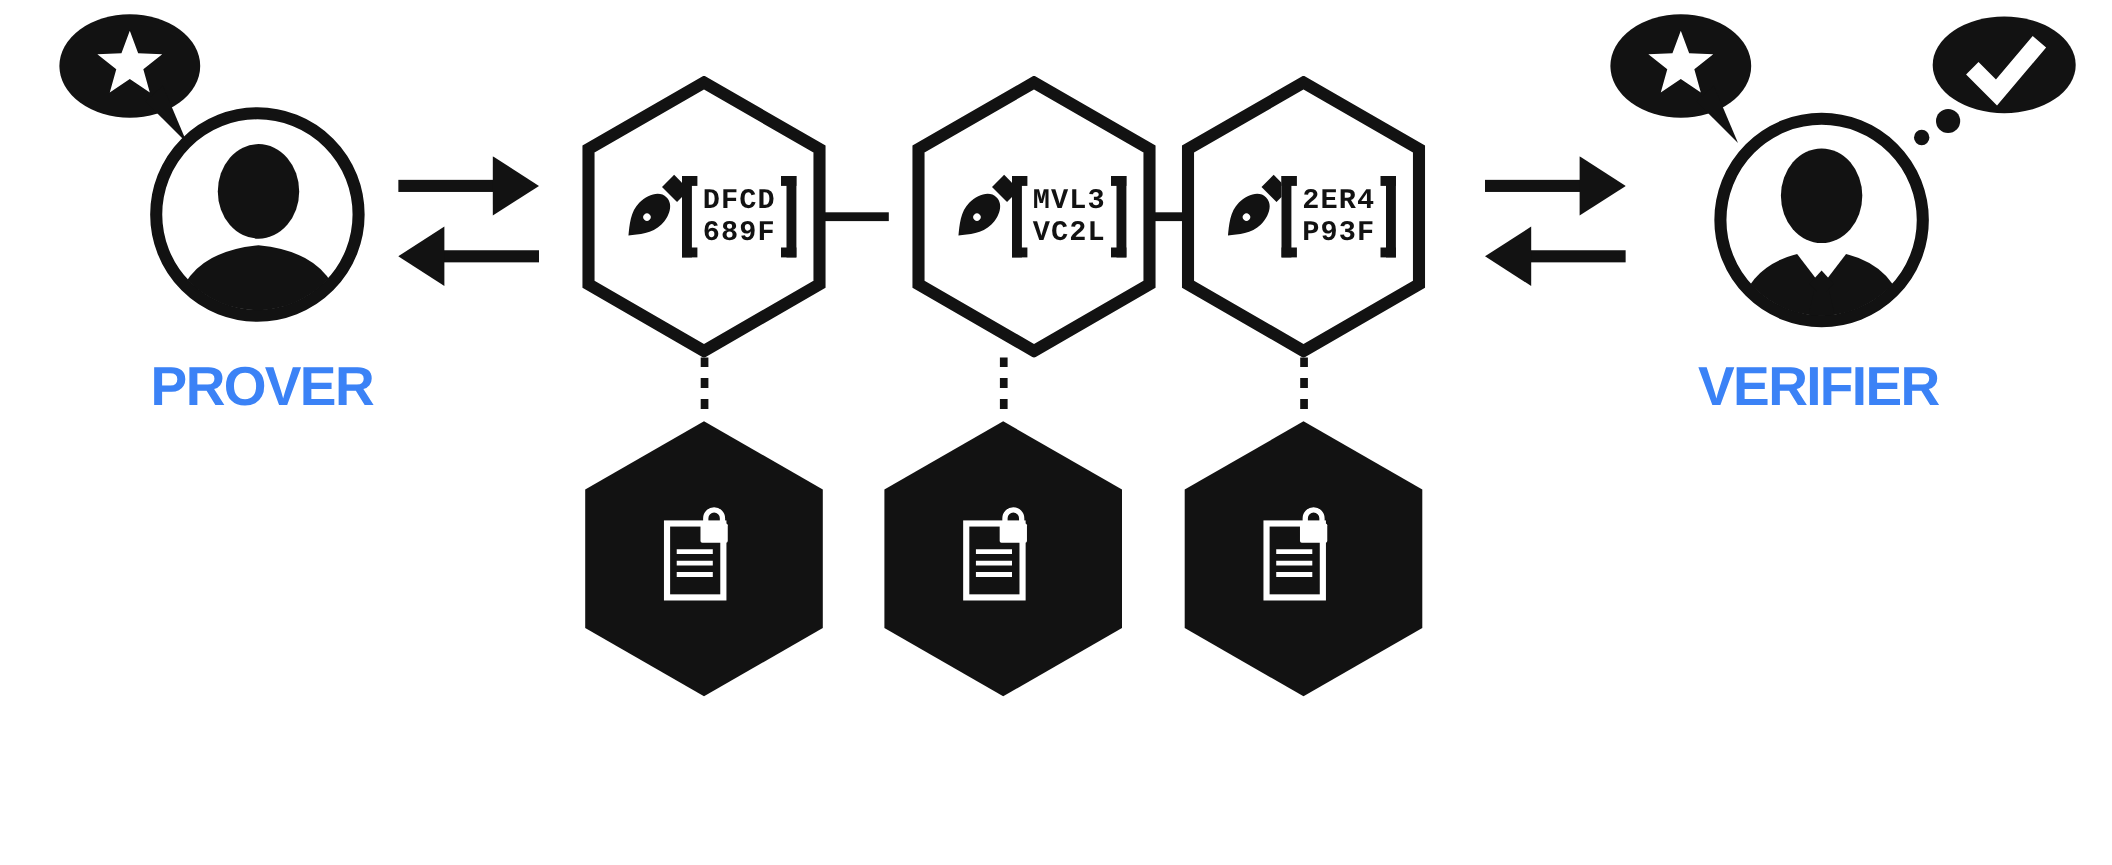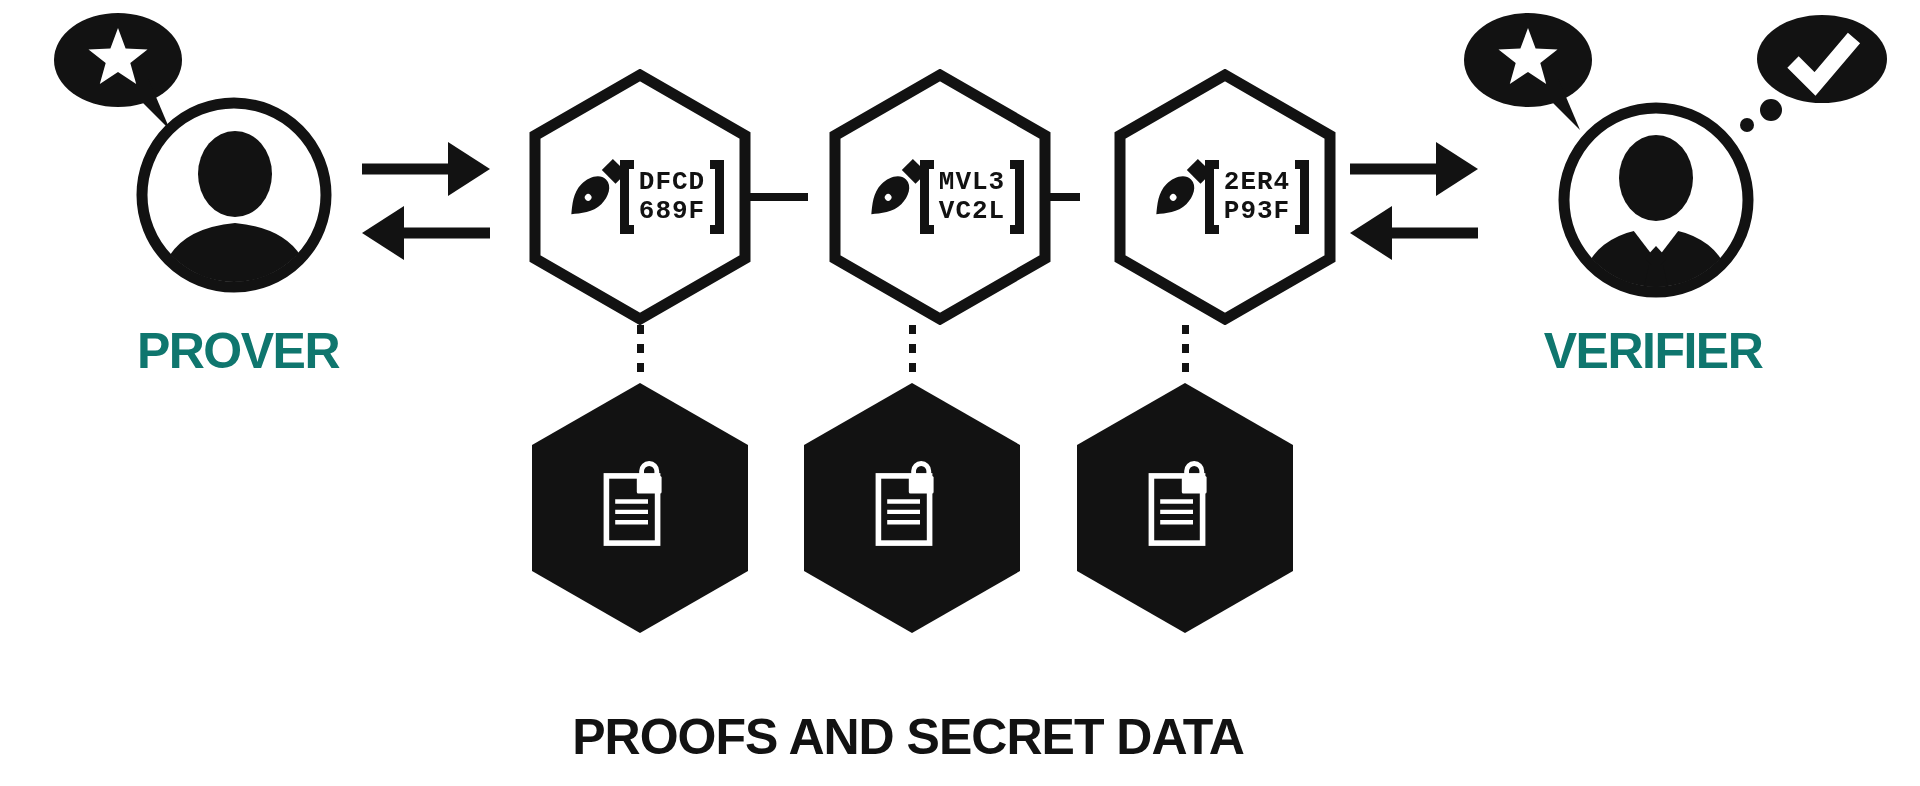--- a/index.html
+++ b/index.html
@@ -3,21 +3,21 @@
 <meta charset="utf-8">
 <style>
   html,body{margin:0;padding:0;background:#fff;}
   #canvas{
     position:relative;width:1920px;height:786px;background:#ffffff;
     overflow:hidden;font-family:"Liberation Sans",sans-serif;color:#121212;
   }
   .abs{position:absolute;}
   .label{
     position:absolute;text-align:center;font-weight:700;font-size:50px;
-    letter-spacing:-1.5px;color:#0f766e;white-space:nowrap;
+    letter-spacing:-1.5px;color:#3b82f6;white-space:nowrap;
   }
   
   .hex-node{position:absolute;width:222px;height:256px;}
   .hex-node svg.hex-shape{position:absolute;left:0;top:0;}
   .hex-content{
     position:absolute;inset:0;display:flex;align-items:center;justify-content:center;
     padding-left:6px;
   }
   .pen-wrap{margin-bottom:8px;}
   .code-bracket-group{display:flex;align-items:center;}
@@ -127,21 +127,21 @@
         <div class="bracket left"></div>
         <div class="code-text">
           <div>MVL3</div>
           <div>VC2L</div>
         </div>
         <div class="bracket right"></div>
       </div>
     </div>
   </div>
 
-  <div class="hex-node" style="left:1074px;top:69px;margin-left:40px;">
+  <div class="hex-node" style="left:1074px;top:69px;">
     <svg class="hex-shape" width="222" height="256" viewBox="0 0 222 256">
       <polygon points="111,6 216,66.5 216,189.5 111,250 6,189.5 6,66.5" fill="#ffffff" stroke="#121212" stroke-width="11"></polygon>
     </svg>
     <div class="hex-content">
       <svg class="pen-wrap" width="58" height="74" viewBox="-38 -44 78 82">
         <g transform="rotate(45)" fill="#121212">
           <path d="M0,-30 C12,-30 19,-16 19,-2 C19,14 8,26 0,36 C-8,26 -19,14 -19,-2 C-19,-16 -12,-30 0,-30 Z"></path>
           <path d="M-13,-56 h26 v21 h-26 z"></path>
           <circle cx="0" cy="4" r="4.5" fill="#ffffff"></circle>
         </g>
@@ -252,15 +252,14 @@
       <polygon points="74,126 126,126 100,160" fill="#ffffff"></polygon>
       <g fill="#121212">
         <polygon points="100,146 111,158 100,170 89,158"></polygon>
         <polygon points="93,165 107,165 112,187 100,199 88,187"></polygon>
       </g>
     </g>
   </svg>
 
   <div class="label" style="left:1503px;top:322px;width:300px;text-align:center;">VERIFIER</div>
 
-  <div class="caption" style="left:558px;top:708px;width:700px;">PROOFS AND SECRET DATA</div>
 
 </div>
 
 </body></html>

